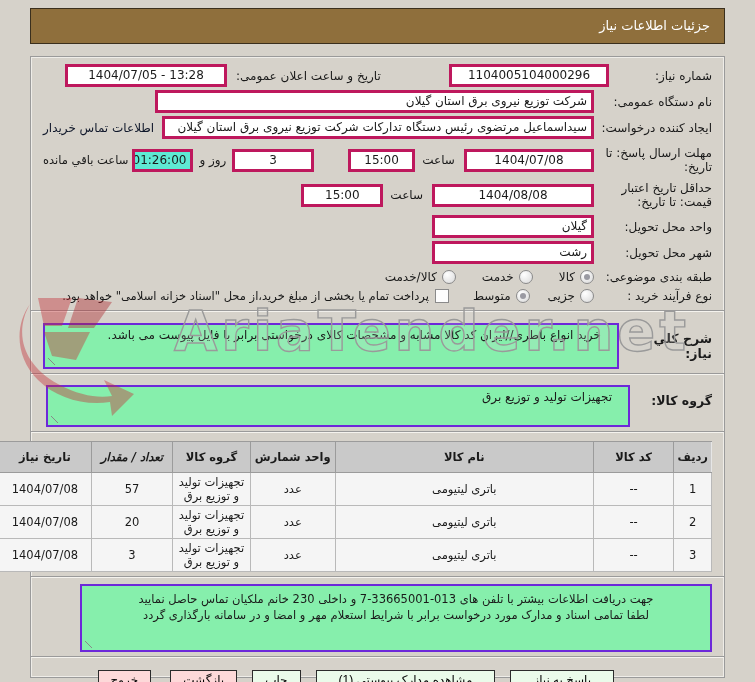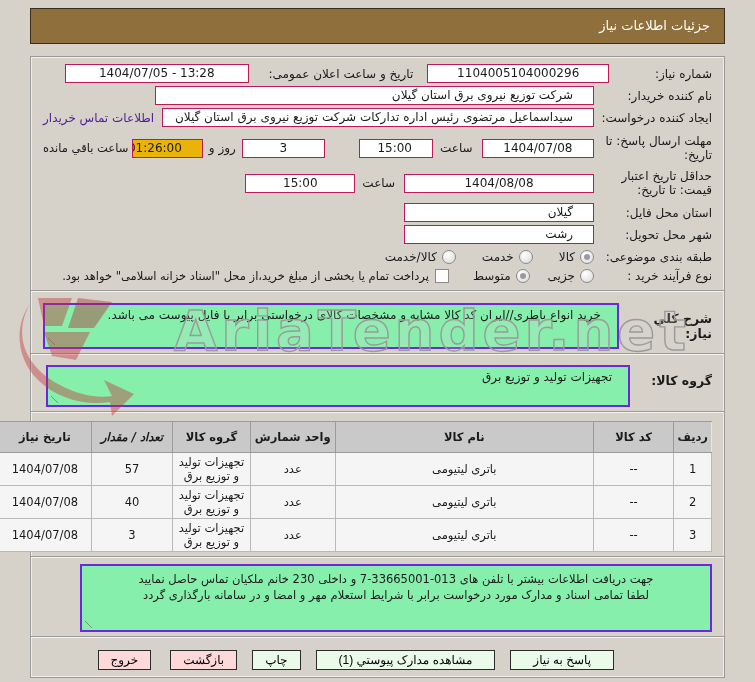--- a/index.html
+++ b/index.html
@@ -21,28 +21,28 @@
     background:#d6d2ca;
   }
   .section{padding:4px 12px;}
   .section + .section{border-top:1px solid #9a9a9a;box-shadow:inset 0 1px 0 #f5f3ee;}
   
   .frow{display:flex;align-items:center;margin:3px 0;}
   .flabel{flex:none;font-size:12px;line-height:14px;}
   .w118{width:118px;}
   .spacer{flex:1;}
   .input{
-    background:#fff;border:1px solid #be185d;height:17px;line-height:17px;
-    font-size:12px;padding:0 20px;box-sizing:content-box;overflow:hidden;white-space:nowrap;
+    background:#fff;border:3px solid #be185d;height:17px;line-height:17px;
+    font-size:12px;padding:0 4px;box-sizing:content-box;overflow:hidden;white-space:nowrap;
   }
   .center{text-align:center;}
   .w146{width:146px;} .w148{width:148px;} .w68{width:68px;} .w86{width:86px;}
   .grow{flex:1;}
-  .yellow{background:#eab308;}
-  .link{color:#4c1d95;font-size:12px;white-space:nowrap;margin-right:8px;cursor:pointer;}
+  .yellow{background:#5eead4;}
+  .link{color:#0f172a;font-size:12px;white-space:nowrap;margin-right:8px;cursor:pointer;}
   .radio{
     flex:none;width:12px;height:12px;border-radius:50%;
     border:1px solid #8a8a8a;background:radial-gradient(circle at 35% 30%,#ffffff,#d8d8d8);
     position:relative;margin-left:5px;
   }
   .radio.sel::after{
     content:'';position:absolute;top:3px;left:3px;width:6px;height:6px;border-radius:50%;
     background:#9a9aa2;
   }
   .rlabel{font-size:12px;margin-left:26px;}
@@ -104,32 +104,32 @@
 </div>
 
 <div class="container">
 
   <div class="section">
 
     <div class="frow">
       <span class="flabel" style="width:103px">شماره نیاز:</span>
       <span class="input w146 center" style="margin-left:14px">1104005104000296</span>
       <span class="spacer"></span>
-      <span class="flabel" style="margin-left:20px">تاریخ و ساعت اعلان عمومی:</span>
+      <span class="flabel" style="margin-left:9px">تاریخ و ساعت اعلان عمومی:</span>
       <span class="input w148 center" dir="ltr" style="margin-left:22px">1404/07/05 - 13:28</span>
     </div>
 
     <div class="frow">
-      <span class="flabel w118">نام کننده خریدار:</span>
+      <span class="flabel w118">نام دستگاه عمومی:</span>
       <span class="input grow" style="margin-left:112px">شرکت توزیع نیروی برق استان گیلان</span>
     </div>
 
     <div class="frow">
       <span class="flabel w118">ایجاد کننده درخواست:</span>
-      <span class="input grow">سیداسماعیل مرتضوی رئیس اداره تدارکات شرکت توزیع نیروی برق استان گیلان</span>
+      <span class="input grow">سیداسماعیل مرتضوی رئیس دستگاه تدارکات شرکت توزیع نیروی برق استان گیلان</span>
       <span class="link">اطلاعات تماس خریدار</span>
     </div>
 
     <div class="frow" style="margin-top:7px">
       <span class="flabel w118">مهلت ارسال پاسخ: تا تاریخ:</span>
       <span class="input w148 center">1404/07/08</span>
       <span class="flabel" style="margin-right:9px">ساعت</span>
       <span class="input w68 center" style="margin-right:7px">15:00</span>
       <span class="input w86 center" style="margin-right:34px">3</span>
       <span class="flabel" style="margin-right:6px">روز و</span>
@@ -138,21 +138,21 @@
     </div>
 
     <div class="frow" style="margin-top:7px">
       <span class="flabel w118">حداقل تاریخ اعتبار قیمت: تا تاریخ:</span>
       <span class="input w148 center">1404/08/08</span>
       <span class="flabel" style="margin-right:9px">ساعت</span>
       <span class="input w68 center" style="margin-right:7px">15:00</span>
     </div>
 
     <div class="frow" style="margin-top:6px">
-      <span class="flabel w118">استان محل فایل:</span>
+      <span class="flabel w118">واحد محل تحویل:</span>
       <span class="input w148">گیلان</span>
     </div>
 
     <div class="frow">
       <span class="flabel w118">شهر محل تحویل:</span>
       <span class="input w148">رشت</span>
     </div>
 
     <div class="frow" style="margin-top:6px">
       <span class="flabel w118">طبقه بندی موضوعی:</span>
@@ -211,21 +211,21 @@
           <td>تجهیزات تولید و توزیع برق</td>
           <td>57</td>
           <td>1404/07/08</td>
         </tr>
         <tr>
           <td>2</td>
           <td>--</td>
           <td>باتری لیتیومی</td>
           <td>عدد</td>
           <td>تجهیزات تولید و توزیع برق</td>
-          <td>40</td>
+          <td>20</td>
           <td>1404/07/08</td>
         </tr>
         <tr>
           <td>3</td>
           <td>--</td>
           <td>باتری لیتیومی</td>
           <td>عدد</td>
           <td>تجهیزات تولید و توزیع برق</td>
           <td>3</td>
           <td>1404/07/08</td>

